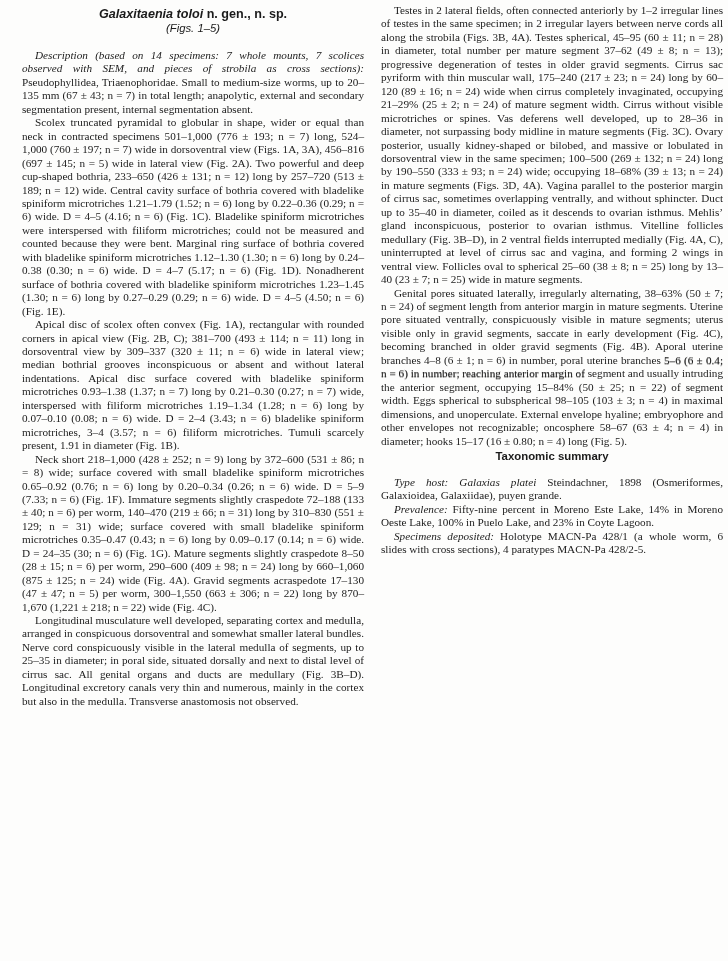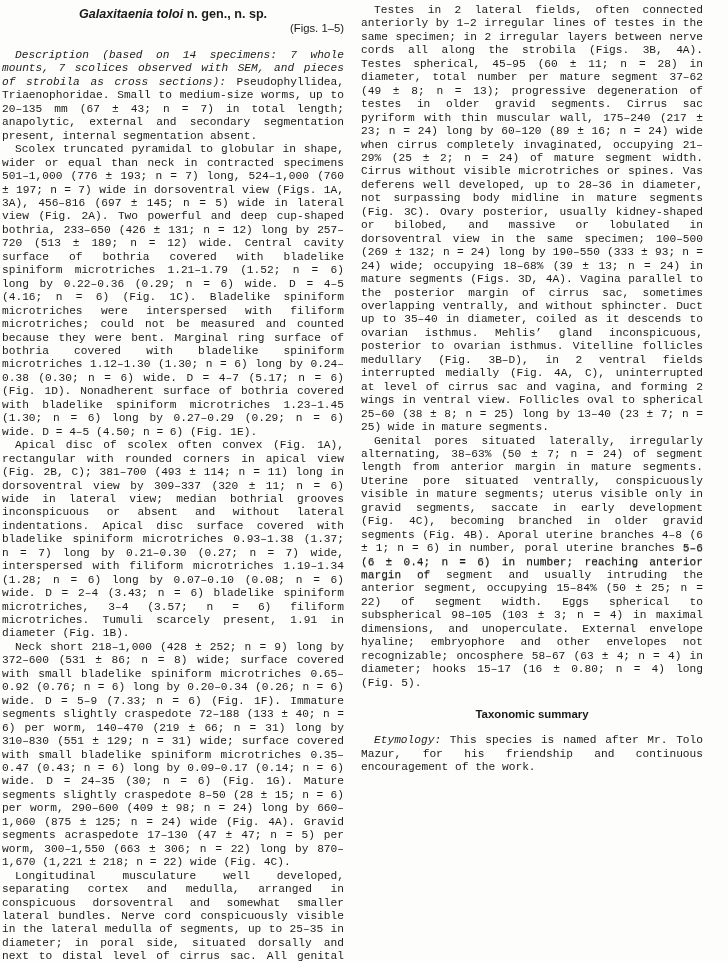--- a/index.html
+++ b/index.html
@@ -6,56 +6,57 @@
   body {
     width:728px; height:961px;
     background:#fdfdfc;
     color:#1b1b1b;
     font-family:"Liberation Serif", serif;
     font-size:11.2px;
   }
   .page {
     box-sizing:border-box;
     width:728px; height:961px;
-    padding:4px 14px 0 2px;
+    padding:4px 14px 0 22px;
     display:flex;
     gap:17px;
     overflow:hidden;
   }
   .col {
     width:342px;
     flex:0 0 342px;
     text-align:justify;
     line-height:13.45px;
     hyphens:auto;
     -webkit-hyphens:auto;
   }
-  p.body-par { margin:0; text-indent:13px;font-family:Liberation Mono, monospace; }
+  p.body-par { margin:0; text-indent:13px; }
   .article-title {
     font-family:"Liberation Sans", sans-serif;
     font-size:12.6px;
     font-weight:bold;
     text-align:center;
     margin:3px 0 0 0;
     line-height:14px;
   }
   .figs-ref {
     font-family:"Liberation Sans", sans-serif;
     font-size:11.3px;
     font-weight:normal;
-    text-align:right;
+    text-align:center;
     margin:1px 0 14px 0;
     line-height:13px;
+    font-style:italic;
   }
   .section-heading {
     font-family:"Liberation Sans", sans-serif;
     font-size:11.4px;
     font-weight:bold;
     text-align:center;
-    margin:18px 0 13px 0;
+    margin:2px 0 13px 0;
     line-height:13px;
   }
   i.lead { font-style:italic; }
   .ghost-line {
     
     text-shadow:0 1.3px 0.4px rgba(27,27,27,0.45);
   }
 </style>
 </head>
 <body>
@@ -78,24 +79,29 @@
   </div>
 
   <div class="col">
 
     <p class="body-par"><span>Testes in 2 lateral fields, often connected anteriorly by 1–2 irregular lines of testes in the same specimen; in 2 irregular layers between nerve cords all along the strobila (Figs. 3B, 4A). Testes spherical, 45–95 (60 ± 11; n = 28) in diameter, total number per mature segment 37–62 (49 ± 8; n = 13); progressive degeneration of testes in older gravid segments. Cirrus sac pyriform with thin muscular wall, 175–240 (217 ± 23; n = 24) long by 60–120 (89 ± 16; n = 24) wide when cirrus completely invaginated, occupying 21–29% (25 ± 2; n = 24) of mature segment width. Cirrus without visible microtriches or spines. Vas deferens well developed, up to 28–36 in diameter, not surpassing body midline in mature segments (Fig. 3C). Ovary posterior, usually kidney-shaped or bilobed, and massive or lobulated in dorsoventral view in the same specimen; 100–500 (269 ± 132; n = 24) long by 190–550 (333 ± 93; n = 24) wide; occupying 18–68% (39 ± 13; n = 24) in mature segments (Figs. 3D, 4A). Vagina parallel to the posterior margin of cirrus sac, sometimes overlapping ventrally, and without sphincter. Duct up to 35–40 in diameter, coiled as it descends to ovarian isthmus. Mehlis’ gland inconspicuous, posterior to ovarian isthmus. Vitelline follicles medullary (Fig. 3B–D), in 2 ventral fields interrupted medially (Fig. 4A, C), uninterrupted at level of cirrus sac and vagina, and forming 2 wings in ventral view. Follicles oval to spherical 25–60 (38 ± 8; n = 25) long by 13–40 (23 ± 7; n = 25) wide in mature segments.</span></p>
 
     <p class="body-par"><span>Genital pores situated laterally, irregularly alternating, 38–63% (50 ± 7; n = 24) of segment length from anterior margin in mature segments. Uterine pore situated ventrally, conspicuously visible in mature segments; uterus visible only in gravid segments, saccate in early development (Fig. 4C), becoming branched in older gravid segments (Fig. 4B). Aporal uterine branches 4–8 (6 ± 1; n = 6) in number, poral uterine branches </span><span class="ghost-line">5–6 (6 ± 0.4; n = 6) in number; reaching anterior margin of</span><span> segment and usually intruding the anterior segment, occupying 15–84% (50 ± 25; n = 22) of segment width. Eggs spherical to subspherical 98–105 (103 ± 3; n = 4) in maximal dimensions, and unoperculate. External envelope hyaline; embryophore and other envelopes not recognizable; oncosphere 58–67 (63 ± 4; n = 4) in diameter; hooks 15–17 (16 ± 0.80; n = 4) long (Fig. 5).</span></p>
 
     <h2 class="section-heading">Taxonomic summary</h2>
 
+    <p class="body-par"><i>Type host:</i>
+      <i>Galaxias platei</i>
+      <span>Steindachner, 1898 (Osmeriformes, Galaxioidea, Galaxiidae), puyen grande.</span></p>
 
 
 
 
+    <p class="body-par"><i>Prevalence:</i>
+      <span>Fifty-nine percent in Moreno Este Lake, 14% in Moreno Oeste Lake, 100% in Puelo Lake, and 23% in Coyte Lagoon.</span></p>
 
 
+    <p class="body-par"><i>Specimens deposited:</i>
+      <span>Holotype MACN-Pa 428/1 (a whole worm, 6 slides with cross sections), 4 paratypes MACN-Pa 428/2-5.</span></p>
 
-    <p class="body-par"><i>Etymology:</i>
-      <span>This species is named after Mr. Tolo Mazur, for his friendship and continuous encouragement of the work.</span></p>
   </div>
 
 </div>
 
 </body></html>

